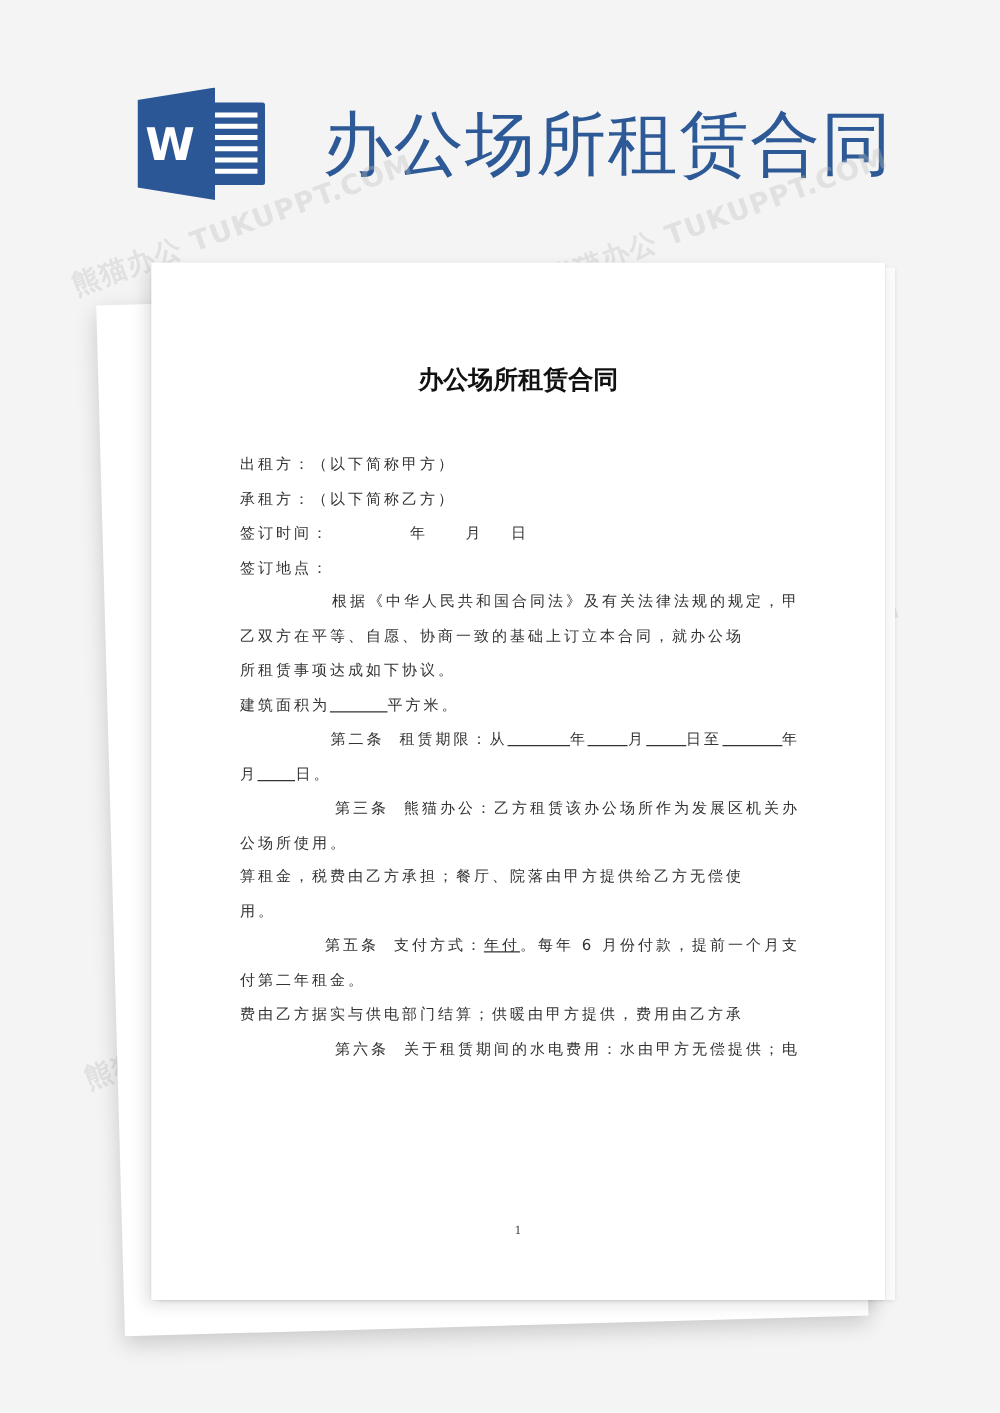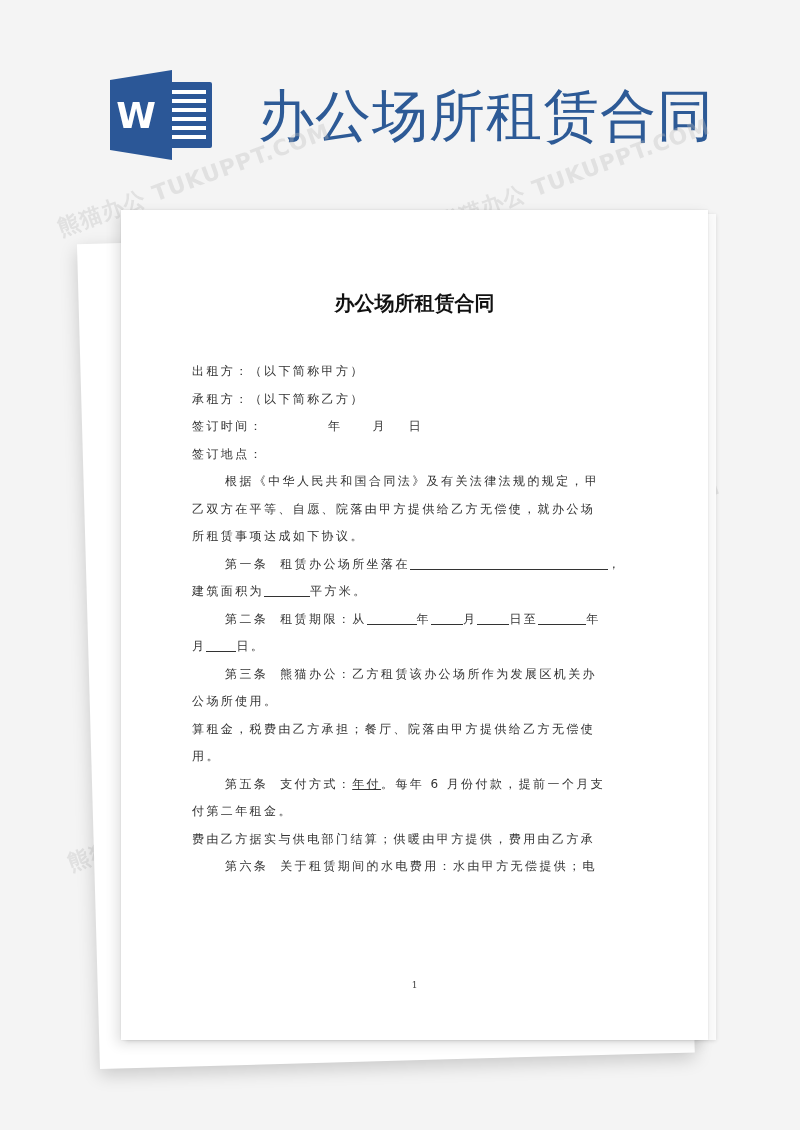--- a/index.html
+++ b/index.html
@@ -43,21 +43,21 @@
     text-align: center; font-size: 20px; font-weight: bold; color: #111;
     font-family: "DejaVu Serif", serif; letter-spacing: 0px;
   }
   .body-text {
     position: absolute; left: 71px; top: 148px; width: 448px;
     font-family: "DejaVu Sans", sans-serif;
     font-size: 12px; color: #333; line-height: 27.5px;
     letter-spacing: 2.4px;
   }
   .line { white-space: nowrap; height: 27.5px; }
-  .indent { padding-left: 33px; }
+  .indent { padding-left: 33px; text-align: right; }
   .u { display: inline-block; border-bottom: 1px solid #333; height: 17px; vertical-align: -2px; }
   .ul-text { text-decoration: underline; margin-top: 18px; }
   .gap { display: inline-block; }
   .page-num {
     position: absolute; left: 0; width: 100%; top: 770px;
     text-align: center; font-size: 9px; color: #444;
     font-family: "DejaVu Serif", serif;
   }
   .wm {
     position: absolute; font-size: 22px; color: rgba(190,190,190,0.35);
@@ -99,26 +99,23 @@
 
   <div class="body-text">
     <div class="line">出租方：（以下简称甲方）</div>
     <div class="line">承租方：（以下简称乙方）</div>
     <div class="line">
       <span>签订时间：</span><span class="gap" style="width:64px"></span><span>年</span><span class="gap" style="width:30px"></span><span>月</span><span class="gap" style="width:22px"></span><span>日</span>
     </div>
     <div class="line">签订地点：</div>
 
     <div class="line indent">根据《中华人民共和国合同法》及有关法律法规的规定，甲</div>
-    <div class="line">乙双方在平等、自愿、院落由甲方提供给乙方无偿使，就办公场</div>
+    <div class="line">乙双方在平等、自愿、协商一致的基础上订立本合同，就办公场</div>
     <div class="line">所租赁事项达成如下协议。</div>
 
-    <div class="line indent">
-      <span>第一条</span><span class="gap" style="width:12px"></span><span>租赁办公场所坐落在</span><span class="u" style="width:198px"></span><span>，</span>
-    </div>
     <div class="line">
       <span>建筑面积为</span><span class="u" style="width:46px"></span><span>平方米。</span>
     </div>
 
     <div class="line indent">
       <span>第二条</span><span class="gap" style="width:12px"></span><span>租赁期限：从</span><span class="u" style="width:50px"></span><span>年</span><span class="u" style="width:32px"></span><span>月</span><span class="u" style="width:32px"></span><span>日至</span><span class="u" style="width:48px"></span><span>年</span>
     </div>
     <div class="line">
       <span>月</span><span class="u" style="width:30px"></span><span>日。</span>
     </div>

